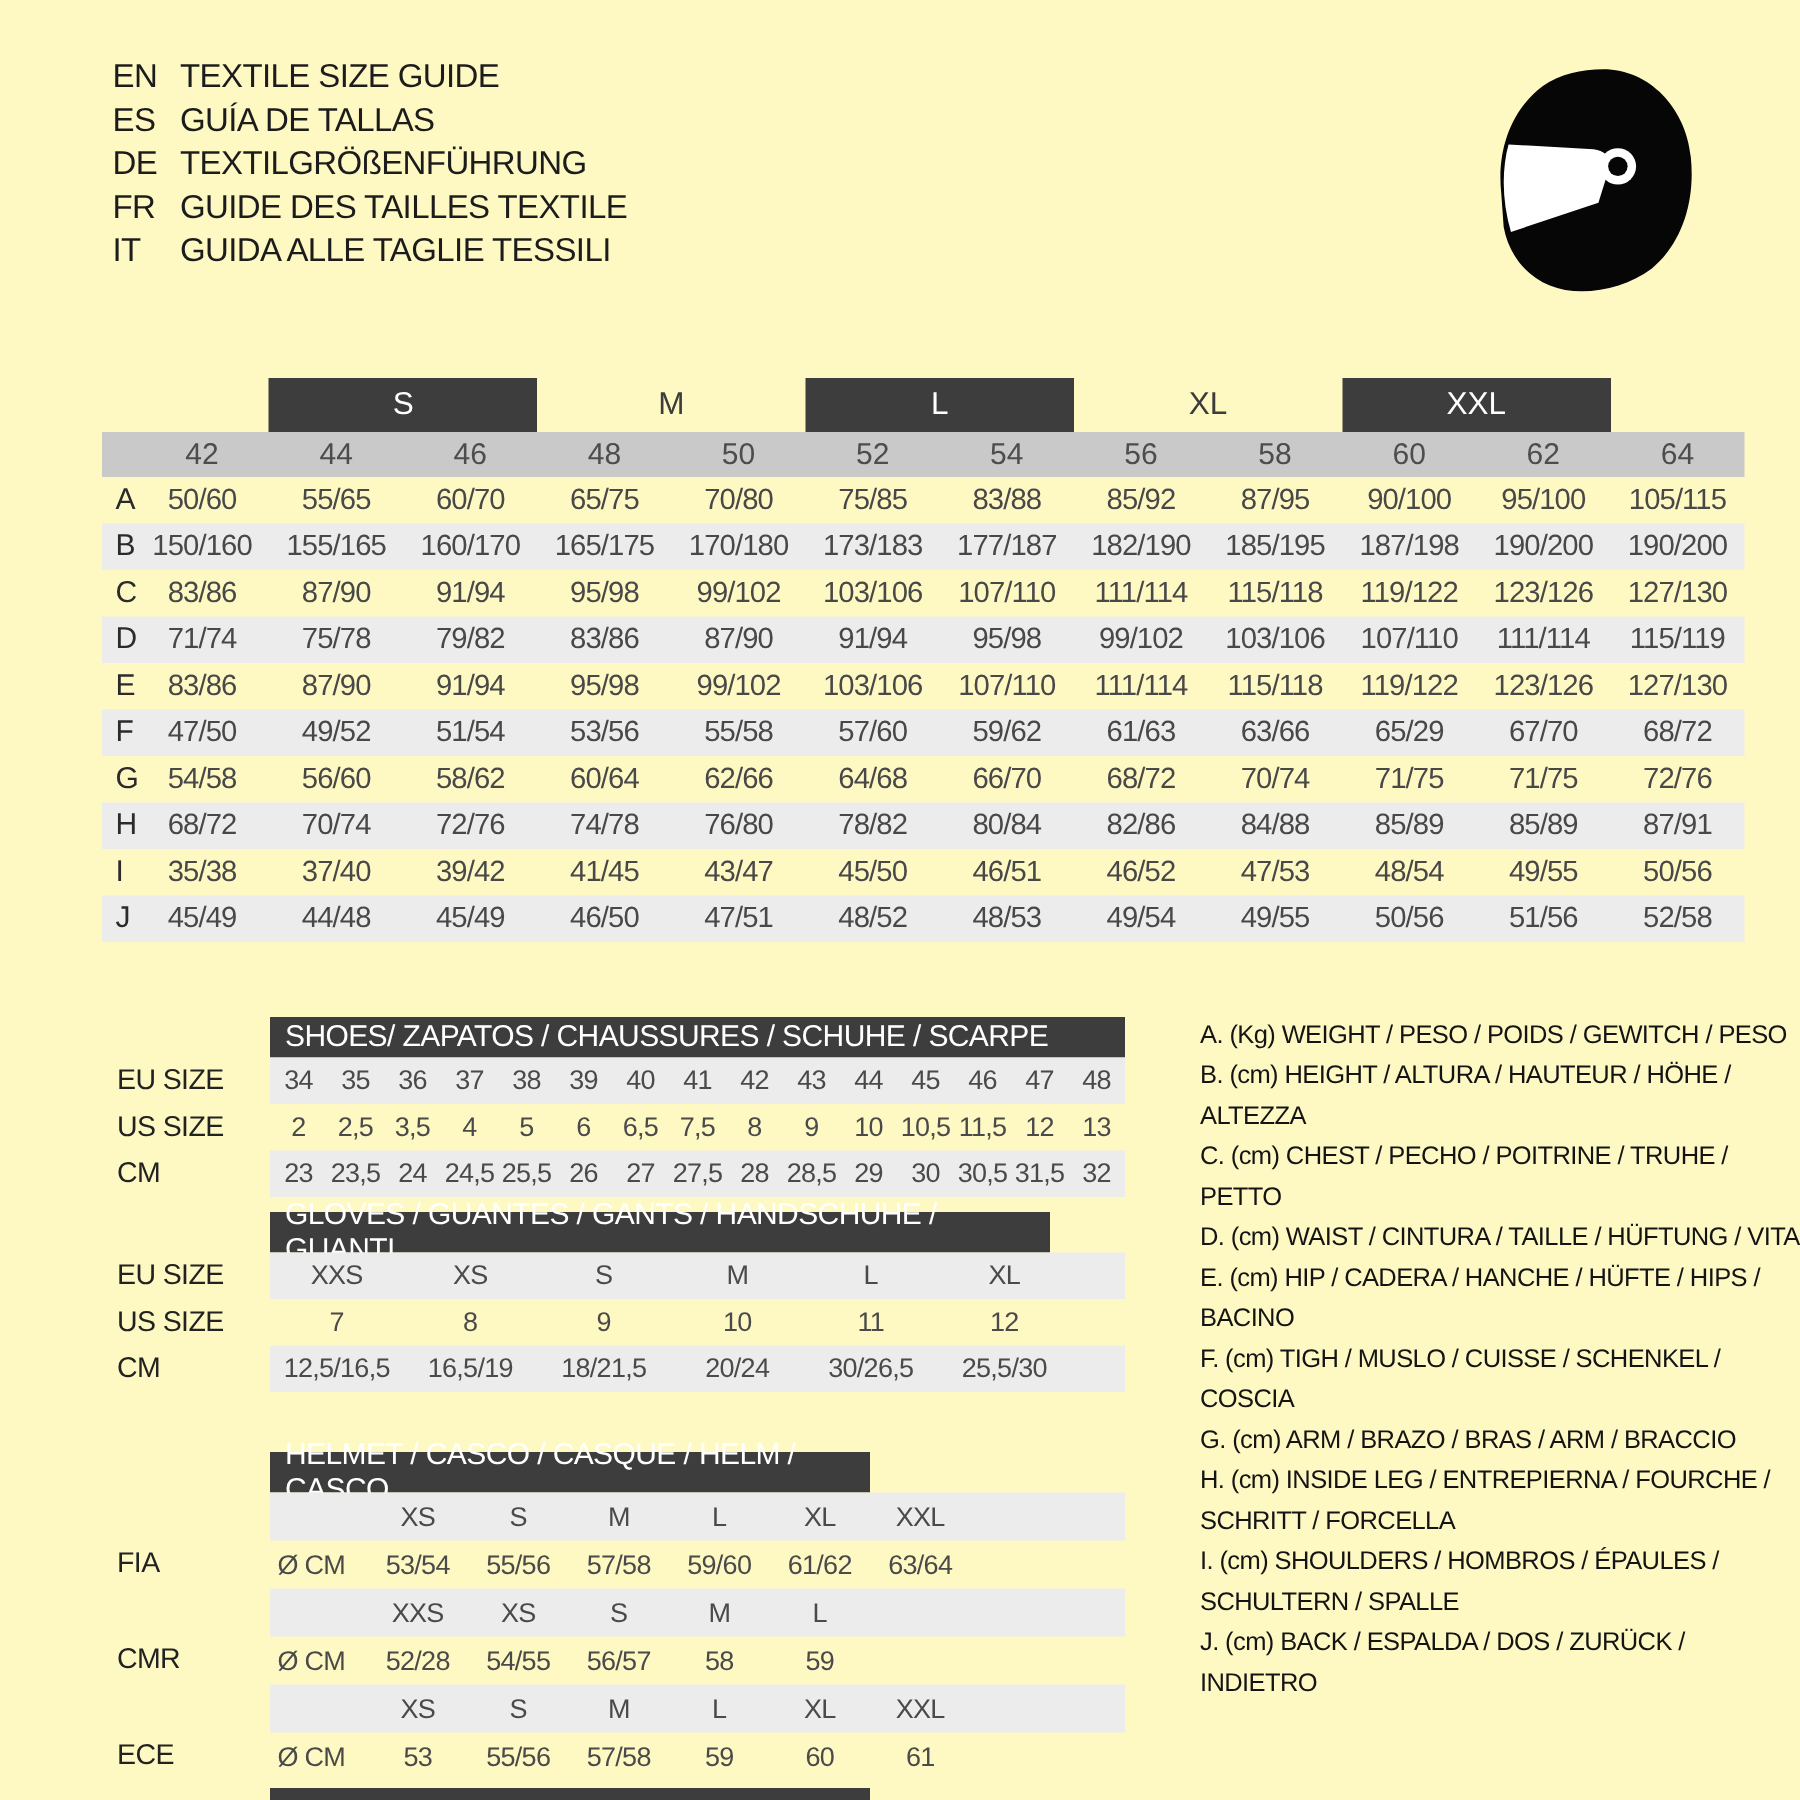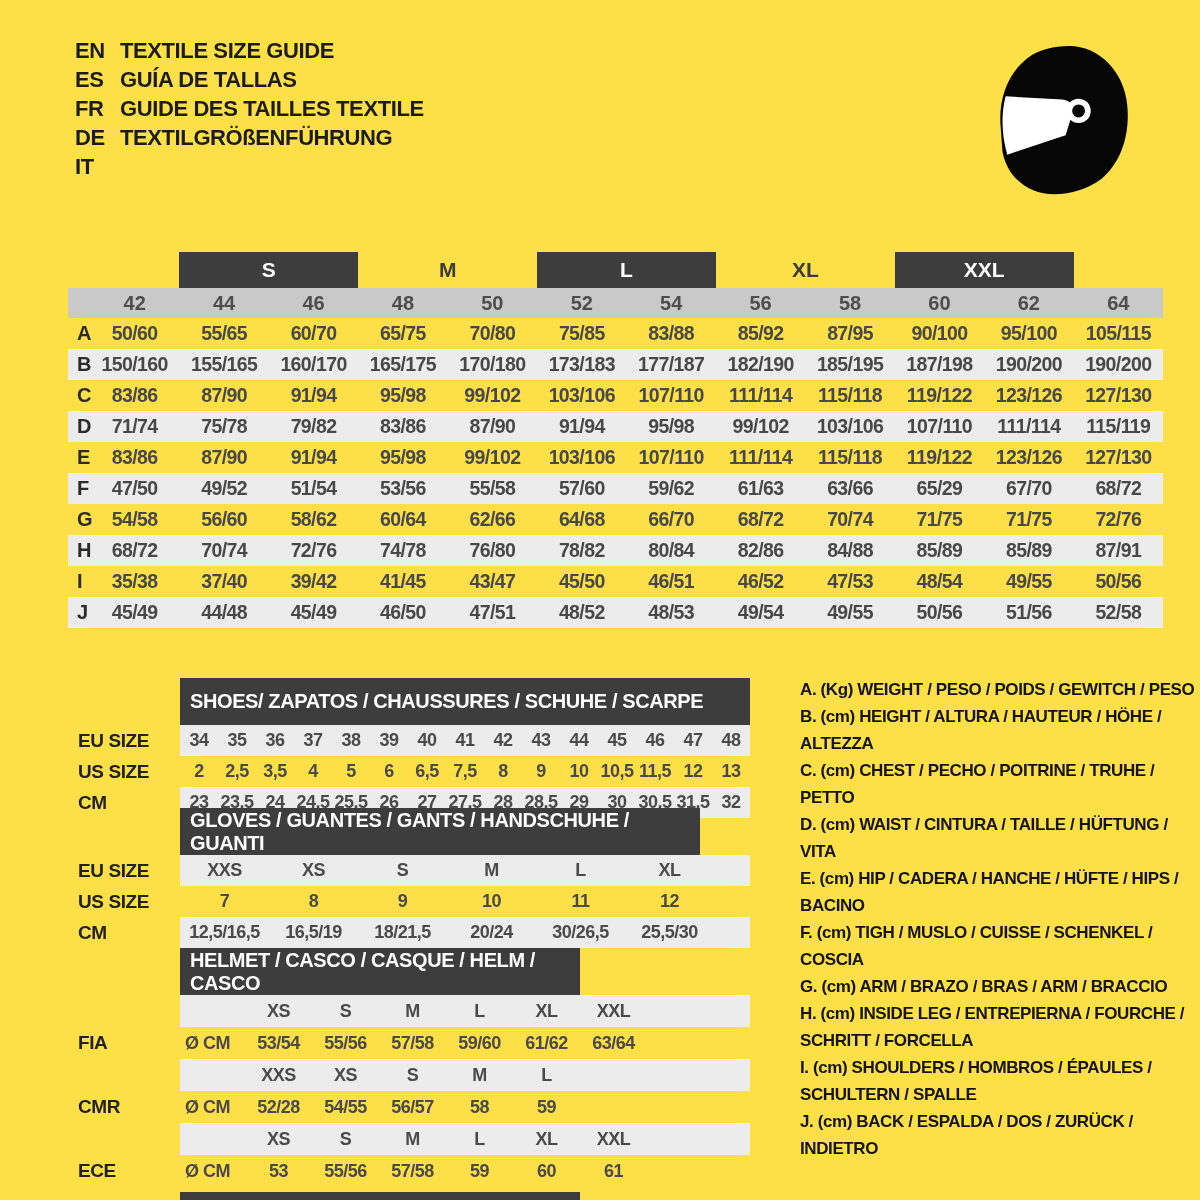--- a/index.html
+++ b/index.html
@@ -1,17 +1,17 @@
 <!DOCTYPE html>
 <html><head>
 <meta charset="utf-8">
 <style>
   html,body{margin:0;padding:0;background:#fff;}
-  .page{position:relative;width:1200px;height:1200px;background:#fde047;overflow:hidden;
-        font-family:"Liberation Sans",sans-serif;font-weight:bold;color:#2e2e2e;}
+  .page{position:relative;width:1200px;height:1200px;background:#fef9c3;overflow:hidden;
+        font-family:"Liberation Sans",sans-serif;font-weight:normal;color:#2e2e2e;}
 
   
   .lang-block{position:absolute;left:75px;top:36px;}
   .lang-row{display:flex;height:29px;align-items:center;font-size:22px;letter-spacing:-0.4px;color:#1c1c1c;}
   .lang-code{width:45px;}
 
   
   .helmet-icon{position:absolute;left:975px;top:38px;width:178px;height:162px;}
 
   
@@ -24,22 +24,22 @@
   .num-cell{display:flex;align-items:center;justify-content:center;font-size:20px;color:#4d4d4d;}
   .data-row{height:31px;}
   .data-row.striped{background:#ececec;}
   .row-label{display:flex;align-items:center;padding-left:9px;font-size:20px;color:#2b2b2b;}
   .data-cell{display:flex;align-items:center;justify-content:center;font-size:19.5px;color:#484848;letter-spacing:-0.6px;}
 
   
   .section{position:absolute;left:68px;width:682px;}
   .sec-shoes{top:678px;}
   .sec-gloves{top:808px;}
-  .sec-helmet{top:948px;}
-  .sec-bar{margin-left:112px;height:47px;background:#3d3d3d;color:#ffffff;font-size:20px;
+  .sec-helmet{top:968px;}
+  .sec-bar{margin-left:112px;height:27px;background:#3d3d3d;color:#ffffff;font-size:20px;
            display:flex;align-items:center;padding-left:10px;letter-spacing:-0.4px;box-sizing:border-box;}
   .sec-shoes .sec-bar{width:570px;}
   .sec-gloves .sec-bar{width:520px;}
   .sec-helmet .sec-bar{width:400px;}
   .sec-row{display:flex;height:31px;}
   .sec-helmet .sec-row{height:32px;}
   .sec-label{width:112px;display:flex;align-items:center;padding-left:10px;font-size:19px;
              box-sizing:border-box;color:#222;letter-spacing:-0.4px;}
   .sec-values{width:570px;display:flex;}
   .sec-values.striped{background:#ececec;}
@@ -64,29 +64,30 @@
   <div class="lang-block" id="langBlock">
       <div class="lang-row">
         <div class="lang-code">EN</div>
         <div class="lang-title">TEXTILE SIZE GUIDE</div>
       </div>
       <div class="lang-row">
         <div class="lang-code">ES</div>
         <div class="lang-title">GUÍA DE TALLAS</div>
       </div>
       <div class="lang-row">
+        <div class="lang-code">DE</div>
+        <div class="lang-title">TEXTILGRÖßENFÜHRUNG</div>
+      </div>
+      <div class="lang-row">
         <div class="lang-code">FR</div>
         <div class="lang-title">GUIDE DES TAILLES TEXTILE</div>
       </div>
       <div class="lang-row">
-        <div class="lang-code">DE</div>
-        <div class="lang-title">TEXTILGRÖßENFÜHRUNG</div>
-      </div>
-      <div class="lang-row">
         <div class="lang-code">IT</div>
+        <div class="lang-title">GUIDA ALLE TAGLIE TESSILI</div>
       </div>
     </div>
 
   <svg class="helmet-icon" viewBox="0 0 100 100" aria-hidden="true">
     <path d="M53 5 C72 5 87 21 89 41 C91 60 85 77 73 87 C61 96 43 99 31 94 C21 90 14 81 12 70 L11 56 C9 37 16 21 28 12 C35 7 44 5 53 5 Z" fill="#060606"></path>
     <path d="M14 36 L49 38 C54 38.6 56.5 42 55.5 45.5 L51 60 L15 72 C11.5 60 11 47 14 36 Z" fill="#ffffff"></path>
     <circle cx="59" cy="45" r="7.5" fill="#ffffff"></circle>
     <circle cx="59" cy="45" r="4" fill="#060606"></circle>
   </svg>
 

